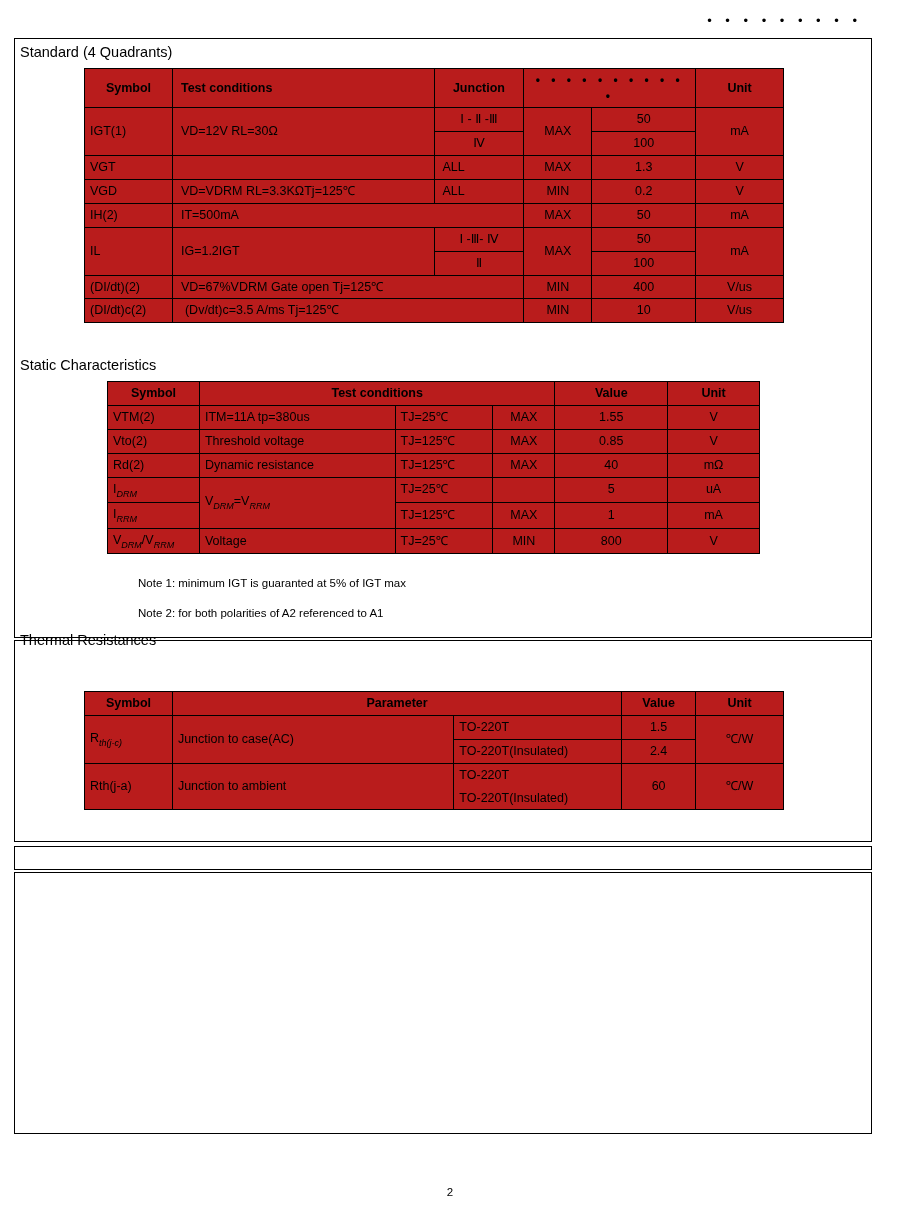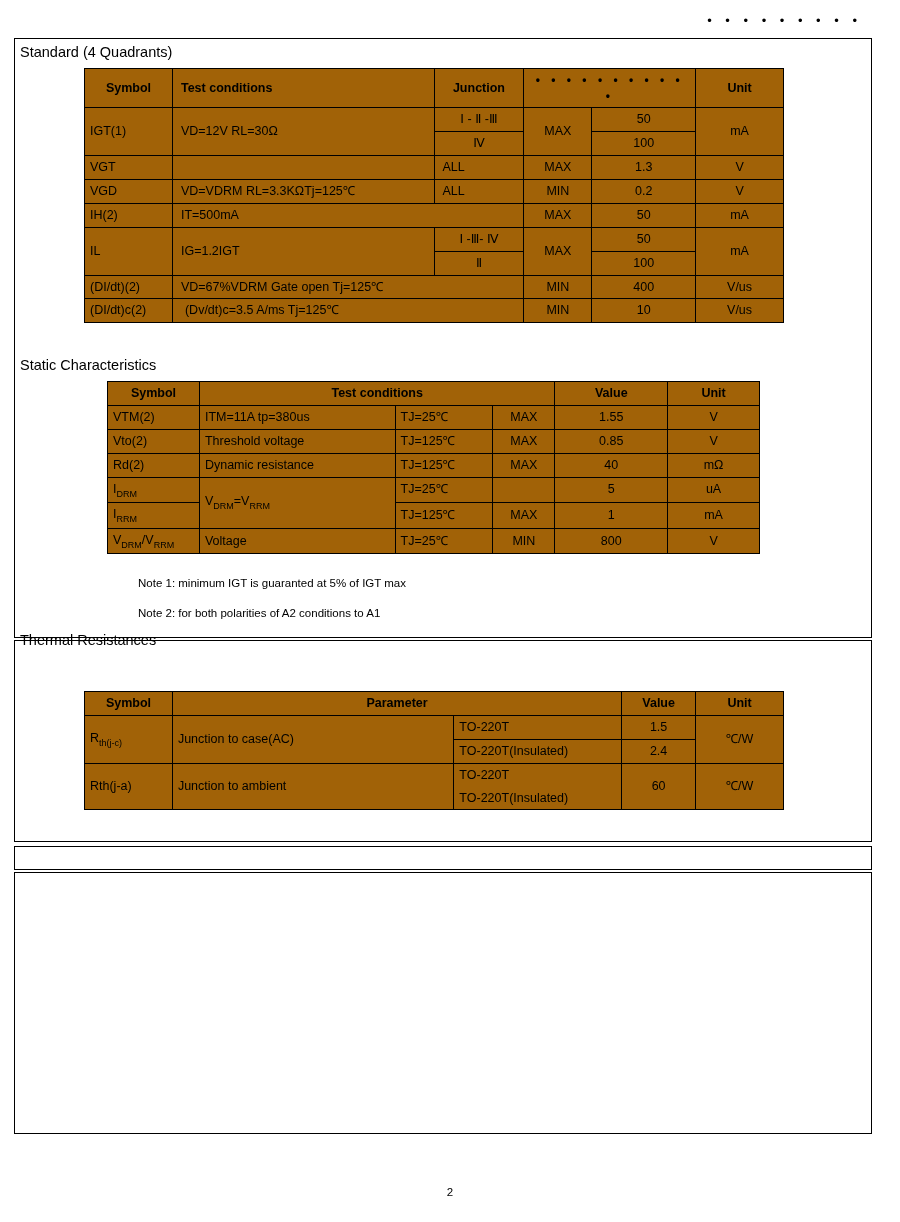--- a/index.html
+++ b/index.html
@@ -51,36 +51,36 @@
     left: 20px;
   }
   #title-standard { top: 44px; }
   #title-static   { top: 357px; }
   #title-thermal  { top: 632px; }
 
   table {
     border-collapse: collapse;
     font-size: 12.5px;
     position: absolute;
-    background: #a16207;
+    background: #b91c1c;
   }
   table td, table th {
     border: 1px solid #000;
     padding: 3px 5px;
     vertical-align: middle;
     font-weight: normal;
     line-height: 1.35;
   }
   table th {
     font-weight: bold;
     text-align: center;
   }
   .c { text-align: center; }
   .l { text-align: left; }
-  sub { font-size: 9px; }
+  sub { font-size: 9px; font-style: italic; }
 
   
   #tbl-standard { left: 84px; top: 68px; width: 700px; }
   
   #tbl-static { left: 107px; top: 381px; width: 653px; }
   
   #tbl-thermal { left: 84px; top: 691px; width: 700px; }
 
   .notes {
     position: absolute;
@@ -272,21 +272,21 @@
         <td class="l">Voltage</td>
         <td class="l">TJ=25℃</td>
         <td class="c">MIN</td>
         <td class="c">800</td>
         <td class="c">V</td>
       </tr>
     </tbody>
   </table>
 
   <div class="notes" id="note1">Note 1: minimum IGT is guaranted at 5% of IGT max</div>
-  <div class="notes" id="note2">Note 2: for both polarities of A2 conditions to A1</div>
+  <div class="notes" id="note2">Note 2: for both polarities of A2 referenced to A1</div>
 
   <div class="frame" id="frame-thermal"></div>
   <div class="section-title" id="title-thermal">Thermal Resistances</div>
 
   <table id="tbl-thermal">
     <colgroup>
       <col style="width:88px">
       <col style="width:282px">
       <col style="width:168px">
       <col style="width:74px">

